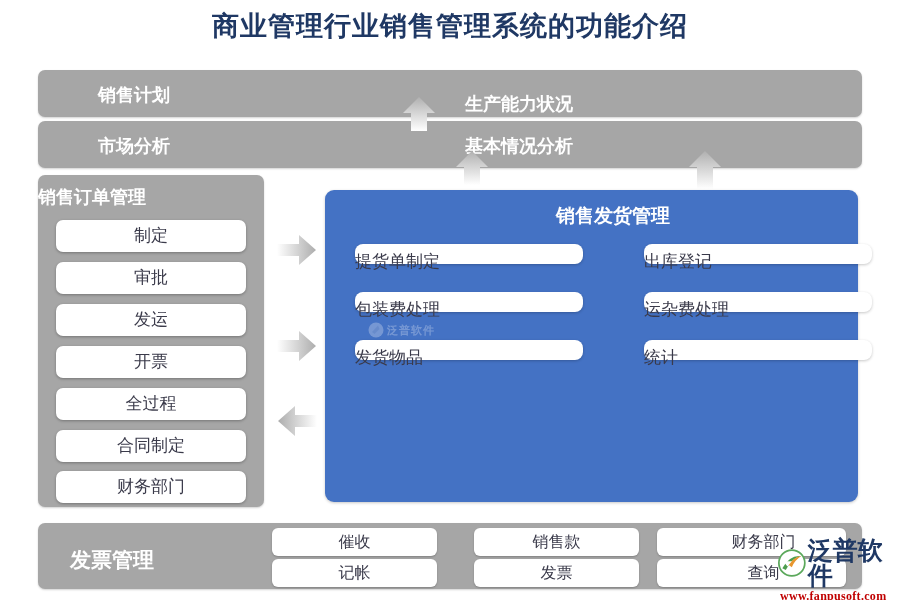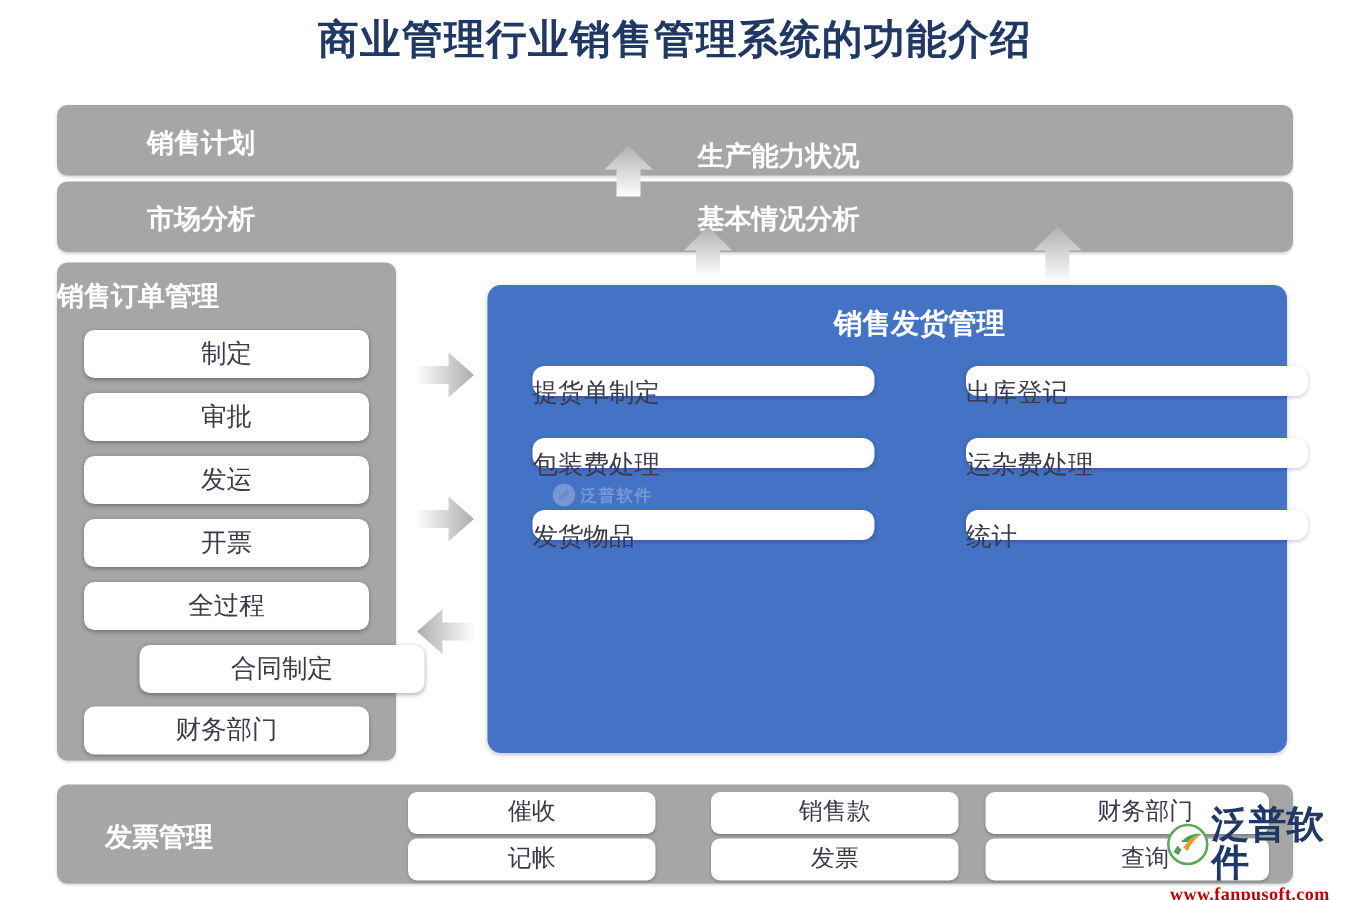--- a/index.html
+++ b/index.html
@@ -114,21 +114,21 @@
 
   
   #invoice-panel {
     left: 38px; top: 523px; width: 824px; height: 66px;
   }
   #invoice-panel-title {
     position: absolute;
     left: 70px; top: 546px;
     color: #FFFFFF;
     font-weight: bold;
-    font-size: 18px;
+    font-size: 21px;
     font-family: "Liberation Serif", "DejaVu Serif", serif;
   }
   .invoice-item {
     position: absolute;
     width: 165px;
     height: 28px;
     line-height: 28px;
     text-align: center;
     background: #FFFFFF;
     border-radius: 6px;
@@ -246,21 +246,21 @@
 </div>
 
 <div class="gray-bar" id="order-panel"></div>
 <div id="order-panel-title">销售订单管理</div>
 
 <div class="order-item" style="top:220px;">制定</div>
 <div class="order-item" style="top:262px;">审批</div>
 <div class="order-item" style="top:304px;">发运</div>
 <div class="order-item" style="top:346px;">开票</div>
 <div class="order-item" style="top:388px;">全过程</div>
-<div class="order-item" style="top:430px;margin-left:37px;">合同制定</div>
+<div class="order-item" style="top:430px;">合同制定</div>
 <div class="order-item" style="top:471px;">财务部门</div>
 
 <div class="arrow" style="left:277px; top:234px;">
   <svg width="40" height="32" viewBox="0 0 40 32">
     <defs>
       <linearGradient id="gR1" x1="0" y1="0" x2="1" y2="0">
         <stop offset="0" stop-color="#FFFFFF"></stop>
         <stop offset="1" stop-color="#ADADAD"></stop>
       </linearGradient>
     </defs>

